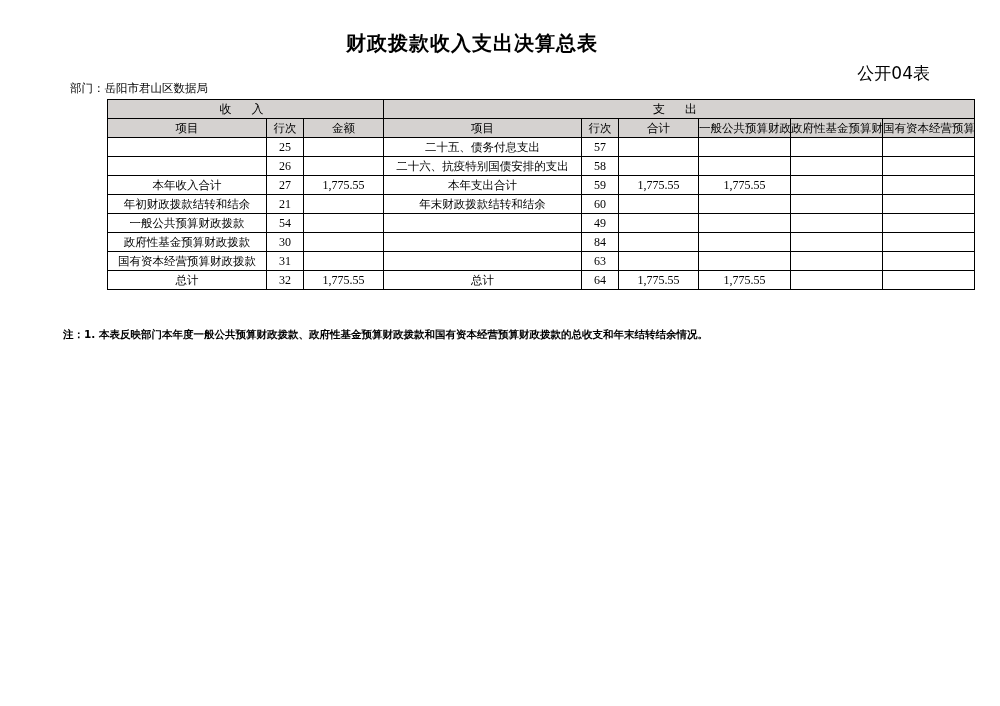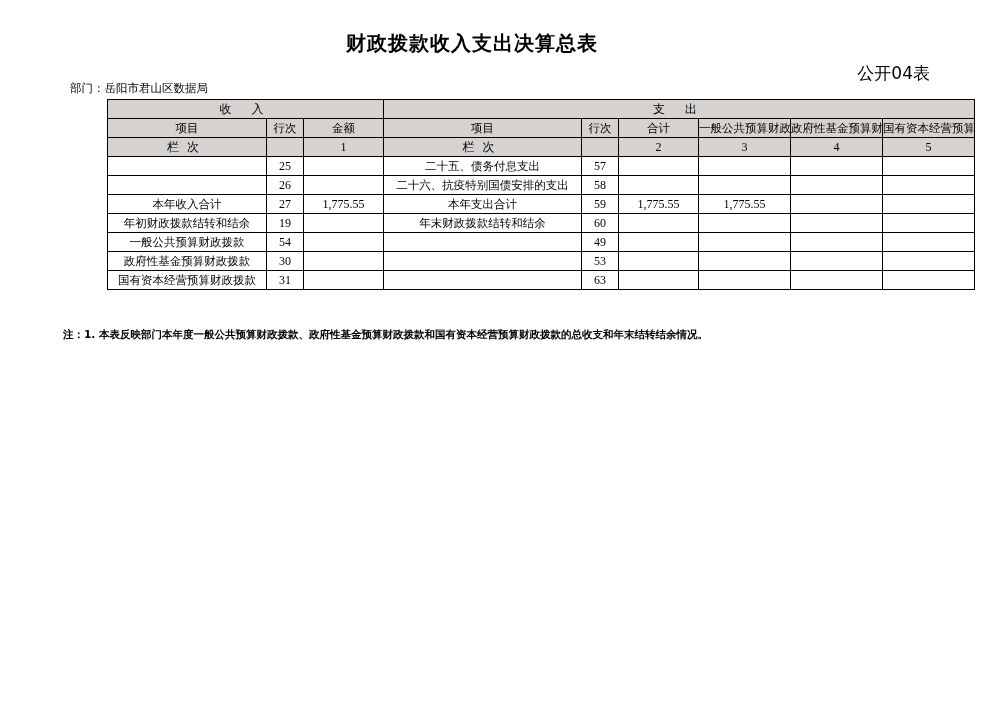--- a/index.html
+++ b/index.html
@@ -151,31 +151,20 @@
         <td class="shade hdr2">项目</td>
         <td class="shade hdr2">行次</td>
         <td class="shade hdr2">金额</td>
         <td class="shade hdr2">项目</td>
         <td class="shade hdr2">行次</td>
         <td class="shade hdr2">合计</td>
         <td class="shade hdr2">一般公共预算财政拨款</td>
         <td class="shade hdr2">政府性基金预算财政拨款</td>
         <td class="shade hdr2">国有资本经营预算财政拨款</td>
       </tr>
-      <tr>
-        <td class="shade grp">栏次</td>
-        <td class="shade"></td>
-        <td class="shade idx">1</td>
-        <td class="shade grp">栏次</td>
-        <td class="shade"></td>
-        <td class="shade idx">2</td>
-        <td class="shade idx">3</td>
-        <td class="shade idx">4</td>
-        <td class="shade idx">5</td>
-      </tr>
 
       <tr>
         <td class="lbl-left"></td>
         <td class="idx">25</td>
         <td class="num"></td>
         <td class="lbl-left">二十五、债务付息支出</td>
         <td class="idx">57</td>
         <td class="num"></td>
         <td class="num"></td>
         <td class="num"></td>
@@ -198,21 +187,21 @@
         <td class="num">1,775.55</td>
         <td>本年支出合计</td>
         <td class="idx">59</td>
         <td class="num">1,775.55</td>
         <td class="num">1,775.55</td>
         <td class="num"></td>
         <td class="num"></td>
       </tr>
       <tr>
         <td class="lbl-left">年初财政拨款结转和结余</td>
-        <td class="idx">19</td>
+        <td class="idx">21</td>
         <td class="num"></td>
         <td class="lbl-left">年末财政拨款结转和结余</td>
         <td class="idx">60</td>
         <td class="num"></td>
         <td class="num"></td>
         <td class="num"></td>
         <td class="num"></td>
       </tr>
       <tr>
         <td class="lbl-left">一般公共预算财政拨款</td>
@@ -223,34 +212,45 @@
         <td class="num"></td>
         <td class="num"></td>
         <td class="num"></td>
         <td class="num"></td>
       </tr>
       <tr>
         <td class="lbl-left">政府性基金预算财政拨款</td>
         <td class="idx">30</td>
         <td class="num"></td>
         <td class="lbl-left"></td>
-        <td class="idx">53</td>
+        <td class="idx">84</td>
         <td class="num"></td>
         <td class="num"></td>
         <td class="num"></td>
         <td class="num"></td>
       </tr>
       <tr>
         <td class="lbl-left">国有资本经营预算财政拨款</td>
         <td class="idx">31</td>
         <td class="num"></td>
         <td class="lbl-left"></td>
         <td class="idx">63</td>
         <td class="num"></td>
         <td class="num"></td>
+        <td class="num"></td>
+        <td class="num"></td>
+      </tr>
+      <tr>
+        <td>总计</td>
+        <td class="idx">32</td>
+        <td class="num">1,775.55</td>
+        <td>总计</td>
+        <td class="idx">64</td>
+        <td class="num">1,775.55</td>
+        <td class="num">1,775.55</td>
         <td class="num"></td>
         <td class="num"></td>
       </tr>
     </tbody>
   </table>
 
   <div class="notes">
     <div>注：1. 本表反映部门本年度一般公共预算财政拨款、政府性基金预算财政拨款和国有资本经营预算财政拨款的总收支和年末结转结余情况。</div>
   </div>
 

